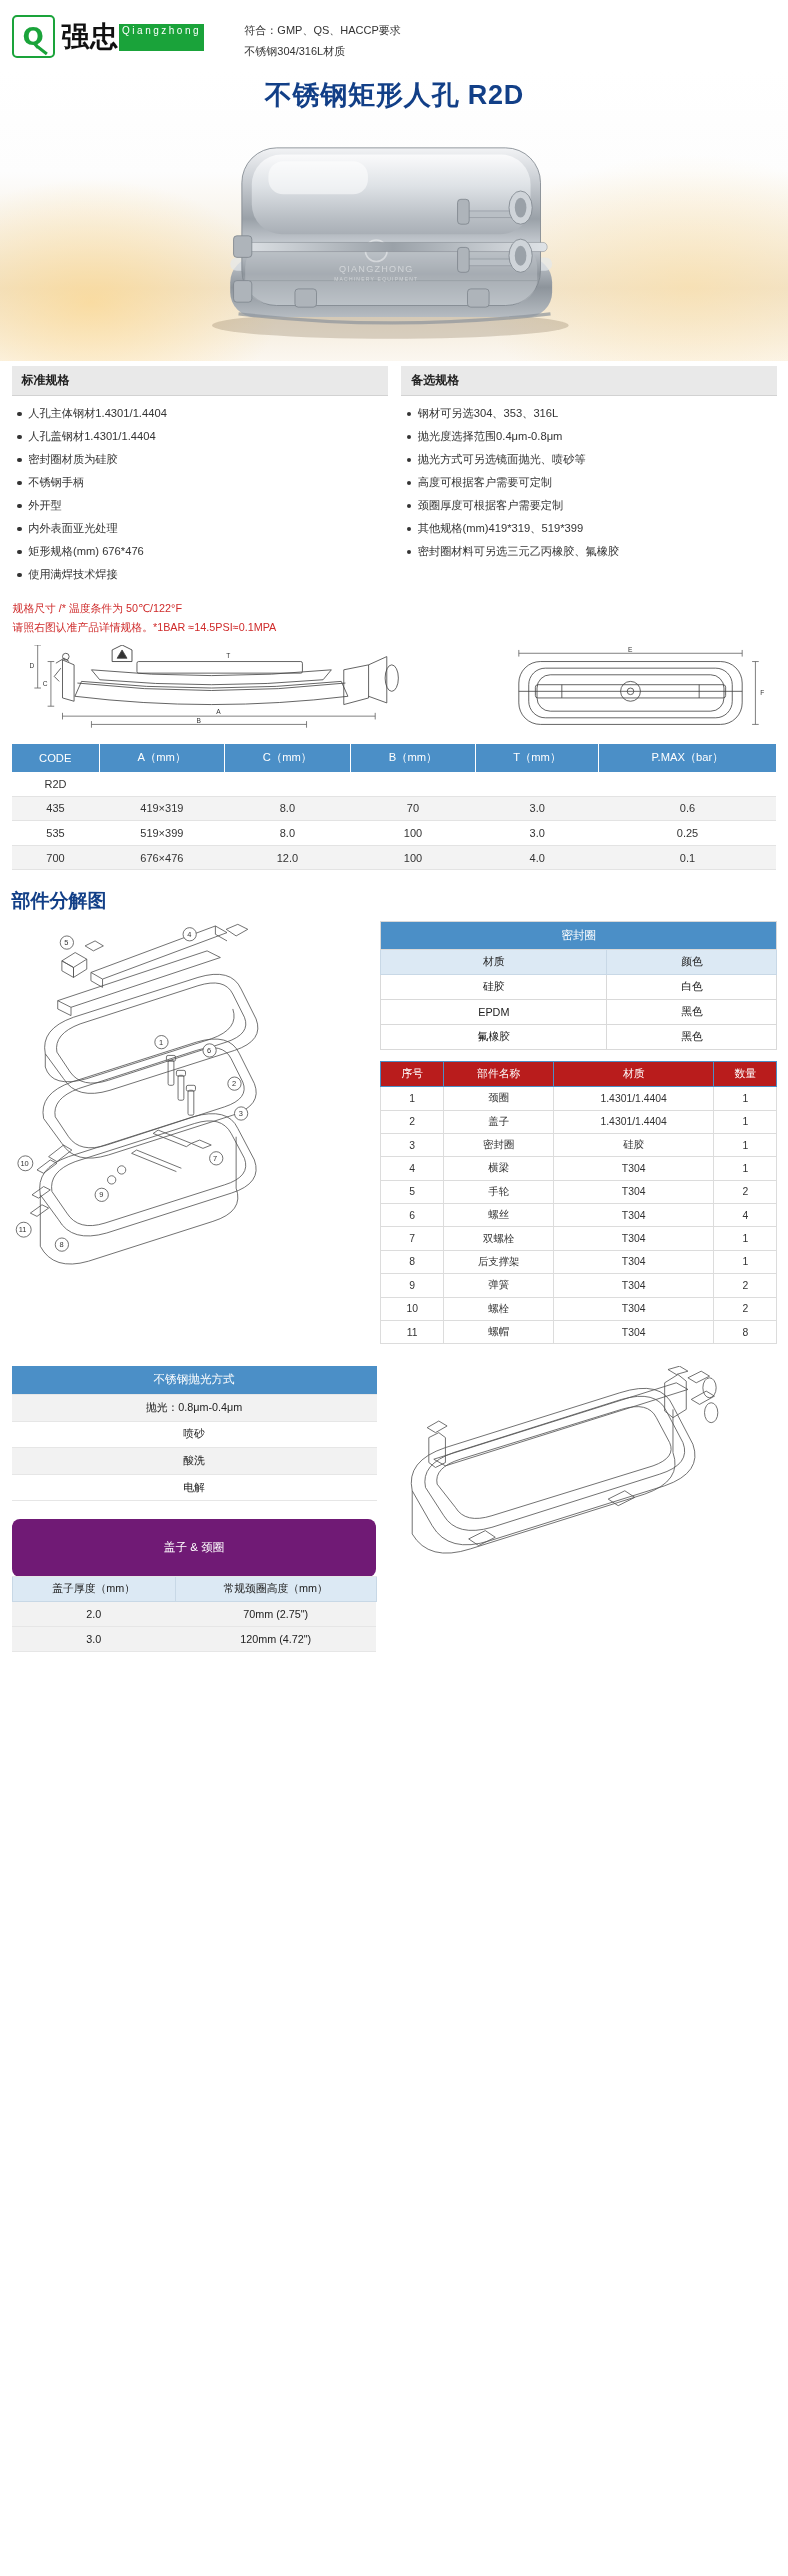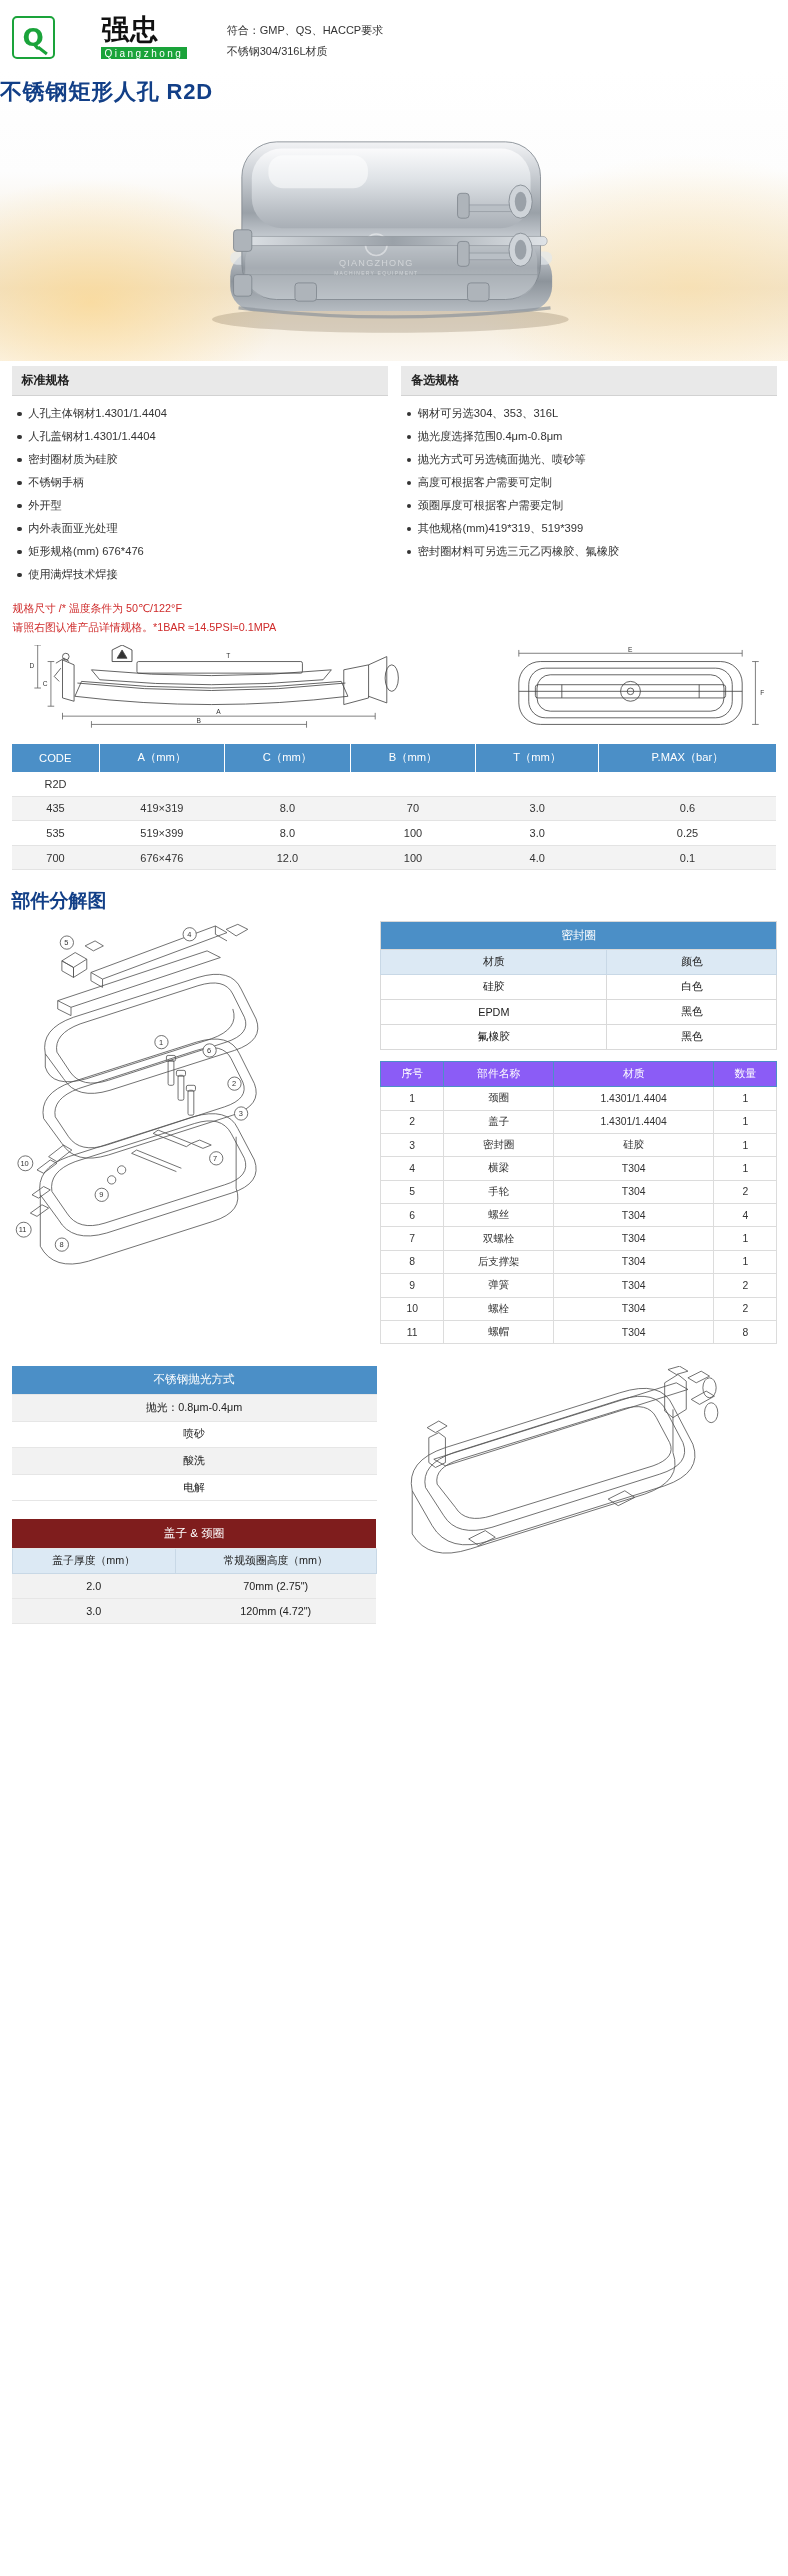--- a/index.html
+++ b/index.html
@@ -24,39 +24,39 @@
     display:flex; align-items:center; justify-content:center;
   }
   .logo-mark .q {
     color: #1aa33a; font-size: 25px; font-weight: bold; line-height: 1;
     font-family: "DejaVu Sans", sans-serif;
   }
   .logo-mark .tail {
     position:absolute; right:5px; bottom:4.2px; width:10.8px; height:3.3px;
     background:#1aa33a; transform: rotate(38deg);
   }
-  .logo-text-block { display:flex; flex-direction:column; justify-content:center;margin-left:40px; }
+  .logo-text-block { display:flex; flex-direction:row; justify-content:center; }
   .logo-cn { font-size: 28px; font-weight: bold; color:#111; letter-spacing:0.8px; line-height:1.05; }
   .logo-en {
     background:#1aa33a; color:#fff; font-size: 10px; letter-spacing:2.5px;
     text-align:center; padding:0.8px 3.3px; margin-top:2.5px;
   }
   .header-spec { margin-left: 40px; padding-top: 5px; font-size: 11px; color:#333; line-height:1.9; }
 
   
   .hero {
     position: relative; height: 291px; overflow: hidden;
     background: linear-gradient(180deg,#ffffff 0%,#fdfdfd 35%,#f6efe2 60%,#f0e4cf 75%,#fbf7f0 100%);
   }
   .hero-glow { position:absolute; left:-100px; top:108px; width:382px; height:249px;
      background: radial-gradient(ellipse at center, rgba(255,210,120,.55) 0%, rgba(255,210,120,0) 70%); }
   .hero-glow2 { position:absolute; right:-116px; top:83px; width:432px; height:266px;
      background: radial-gradient(ellipse at center, rgba(255,220,150,.45) 0%, rgba(255,220,150,0) 70%); }
   .hero-title {
-    position: relative; text-align:left; font-size: 22px; font-weight: bold;
+    position: relative; text-align:center; font-size: 27px; font-weight: bold;
     color:#123f87; padding-top: 6.6px; letter-spacing: 0.8px;
   }
   .hero-img { position:relative; margin: 5px auto 0; width: 465px; height: 224px; }
 
   
   .spec-row { display:flex; gap: 13.3px; padding: 5px 11.6px 0 11.6px; }
   .spec-col { flex: 1; }
   .spec-head {
     background: #e9e9e9; font-size: 12px; font-weight: bold; color:#222;
     padding: 5.8px 10px; border-bottom: 0.8px solid #d2d2d2;
@@ -101,40 +101,40 @@
   }
   .seal-table th {
     background:#dce9f4; font-size: 10.8px; font-weight: normal; padding: 5px; text-align:center;
     border: 0.8px solid #c8d8e6;
   }
   .seal-table td {
     font-size: 10.8px; padding: 5px; text-align:center; border: 0.8px solid #d9d9d9;
   }
   .parts-table { width: 100%; }
   .parts-table th {
-    background:#8b5cf6; color:#fff; font-size: 10.8px; font-weight: normal; padding: 5px 3.3px;
+    background:#b91c1c; color:#fff; font-size: 10.8px; font-weight: normal; padding: 5px 3.3px;
     border: 0.8px solid #4b8fc7; text-align:center;
   }
   .parts-table td {
     font-size: 10.4px; padding: 4.2px 3.3px; text-align:center; border: 0.8px solid #dcdcdc; color:#333;
   }
 
   
   .bottom-row { display:flex; padding: 21.6px 11.6px 20px 11.6px; gap: 2px; }
   .bottom-left { width: 365px; }
   .bottom-right { flex:1; height: 208px; position:relative; }
   .polish-table, .cover-table { width: 100%; margin-bottom: 18px; }
   .polish-table .hdr {
     background:#4b8fc7; color:#fff; font-size: 11.6px; text-align:center; padding: 6.6px;
   }
   .polish-table td {
     font-size: 10.8px; text-align:center; padding: 5.8px; border-bottom: 0.8px solid #e6e6e6;
   }
   .polish-table tr.alt td { background:#f2f2f2; }
-  .cover-table .hdr { background:#7f1d1d; color:#fff; font-size: 11.6px; text-align:center; padding: 7px; }
+  .cover-table .hdr { background:#701a75; color:#fff; font-size: 11.6px; text-align:center; padding: 21px; border-radius: 8px; }
   .cover-table th {
     background:#dce9f4; font-size: 10.8px; font-weight: normal; padding: 5px; text-align:center;
     border:0.8px solid #c8d8e6;
   }
   .cover-table td { font-size: 10.8px; padding: 5.8px; text-align:center; border-bottom:0.8px solid #e6e6e6; }
   .cover-table tr.alt td { background:#f2f2f2; }
   svg { display:block; }
 </style>
 </head>
 <body>

